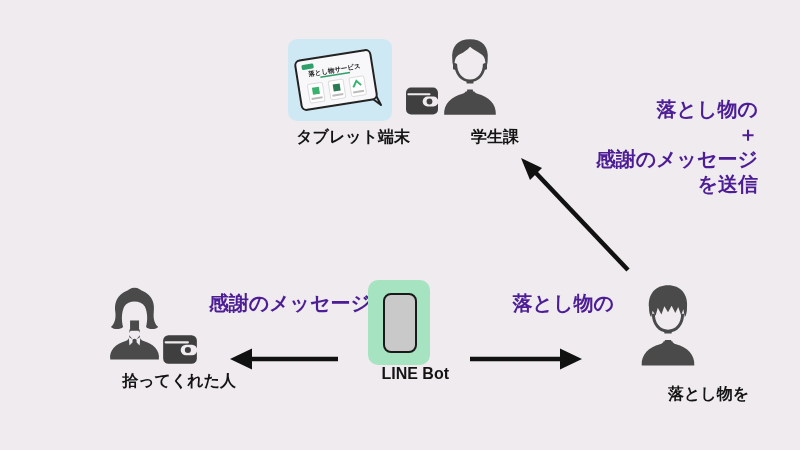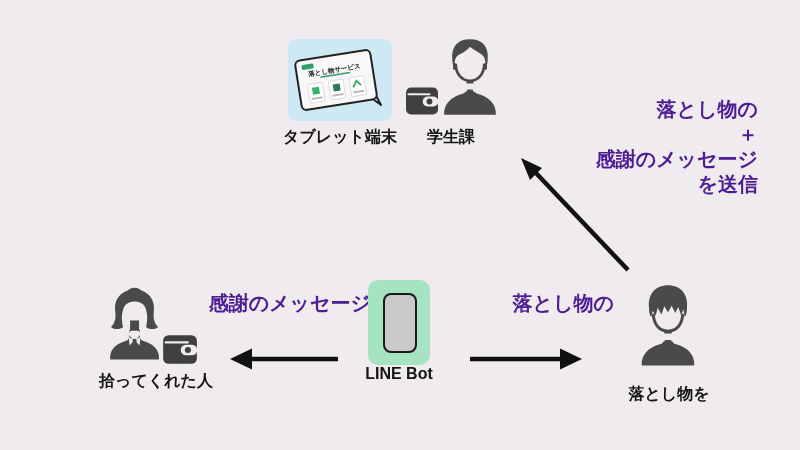--- a/index.html
+++ b/index.html
@@ -5,32 +5,32 @@
   html,body { margin:0; padding:0; }
   body {
     width:800px; height:450px; position:relative;
     background:#efebee; overflow:hidden;
     font-family:"Liberation Sans", sans-serif;
     color:#141414;
   }
   .abs { position:absolute; }
   .panel { border-radius:9px; }
   .label {
-    font-weight:bold; font-size:16px; text-align:center;
+    font-weight:bold; font-size:16px; text-align:right;
     color:#141414; line-height:20px; white-space:nowrap;
   }
   .msg {
     font-weight:bold; font-size:20px; text-align:right;
     color:#4c1d95; line-height:25px; white-space:nowrap;
   }
   #tablet-panel { left:288px; top:39px; width:104px; height:82px; background:#cfe9f4; }
   #tablet-label { left:270px; top:127px; width:140px; }
   #student-wallet { left:405px; top:85px; width:34px; height:32px; }
   #student-man { left:436px; top:32px; width:68px; height:90px; }
-  #student-label { left:401px; top:127px; width:100px; }
+  #student-label { left:419px; top:127px; width:100px; }
   #handover-note { left:558px; top:97px; width:200px; }
   #finder-woman { left:100px; top:280px; width:64px; height:88px; }
   #finder-wallet { left:162px; top:333px; width:36px; height:33px; }
   #finder-label { left:76px; top:371px; width:160px; }
   #thanks-note { left:191px; top:291px; width:180px; }
   #linebot-panel { left:368px; top:280px; width:62px; height:85px; border-radius:10px; background:#a6e3c1; }
   #linebot-phone { left:15px; top:13px; width:30px; height:56px; background:#c9c9c9;
                    border:2px solid #1a1a1a; border-radius:8px; }
   #linebot-label { left:349px; top:364px; width:100px; }
   #notify-note { left:434px; top:291px; width:180px; }

